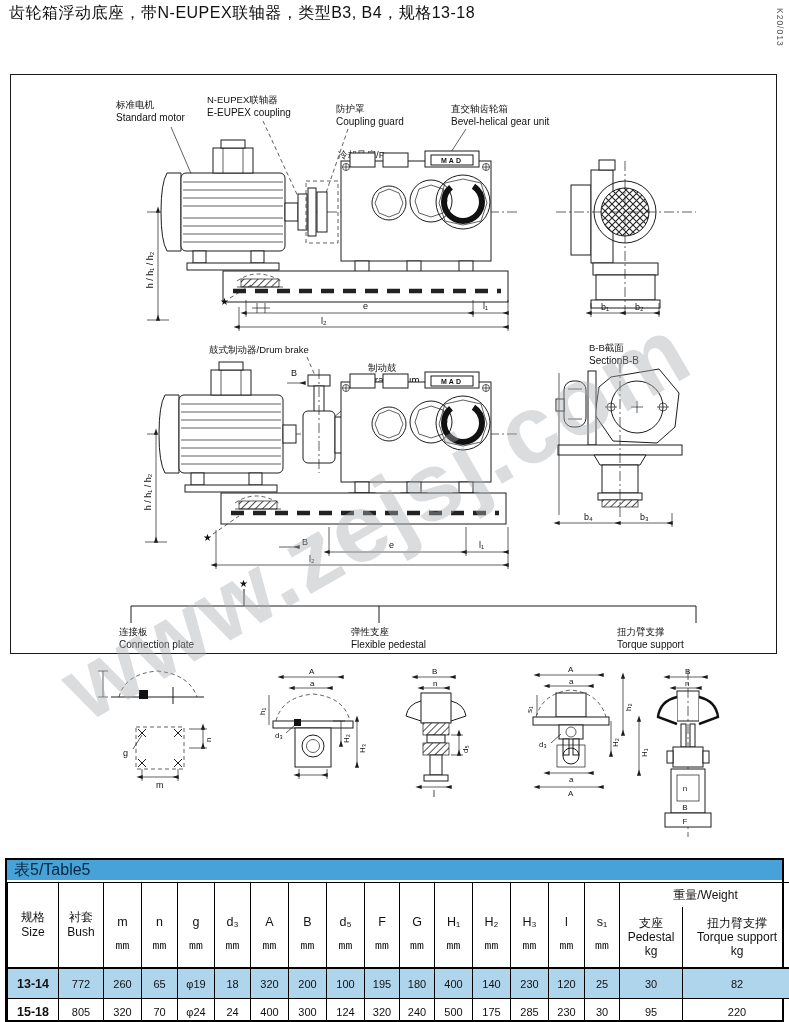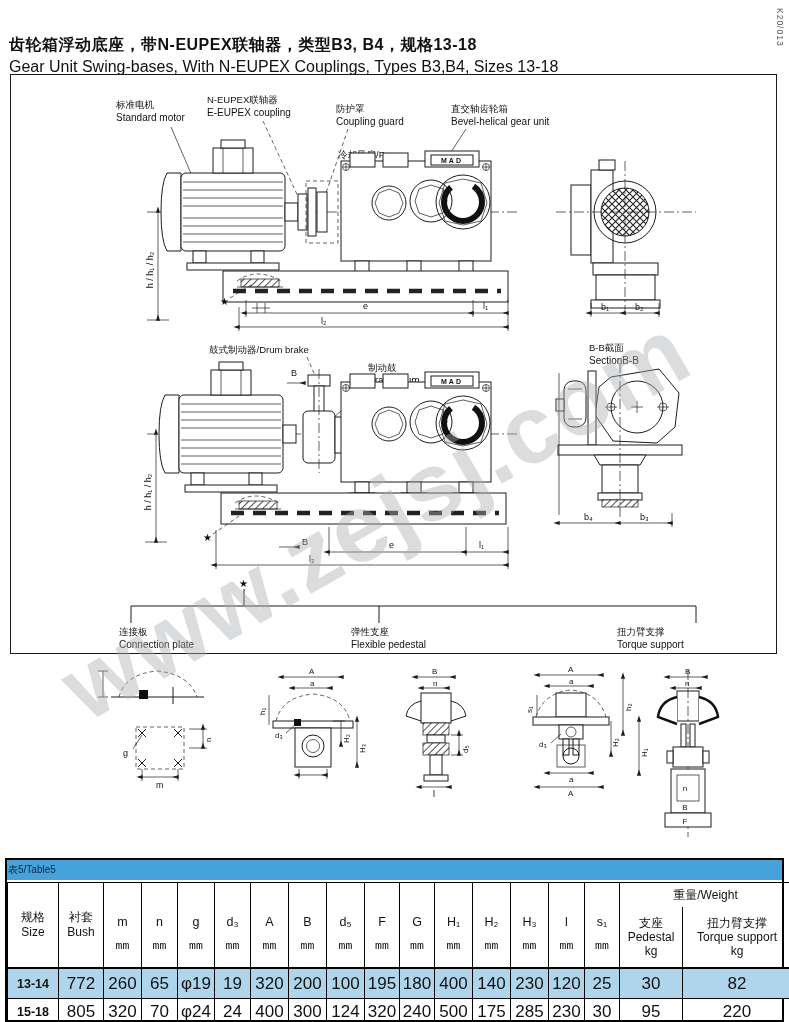--- a/index.html
+++ b/index.html
@@ -4,21 +4,21 @@
 <style>
   html,body{margin:0;padding:0;}
   body{
     width:789px;height:1022px;position:relative;overflow:hidden;
     background:#ffffff;
     font-family:"Liberation Sans","DejaVu Sans",sans-serif;
     color:#111;
   }
   
   .hdr{position:absolute;left:9px;top:2px;width:740px;}
-  .hdr .zh{font-size:16px;font-weight:bold;letter-spacing:.5px;line-height:22px;margin-top:32px;}
+  .hdr .zh{font-size:16px;font-weight:normal;letter-spacing:.5px;line-height:22px;}
   .hdr .en{font-size:16px;font-weight:normal;line-height:22px;}
   .doccode{
     position:absolute;right:4px;top:8px;
     writing-mode:vertical-rl;text-orientation:mixed;
     font-size:8.5px;color:#555;letter-spacing:1px;
   }
   
   .frame{
     position:absolute;left:10px;top:74px;width:767px;height:580px;
     border:1.6px solid #1a1a1a;background:#fff;box-sizing:border-box;
@@ -45,45 +45,44 @@
   .t-star{font-size:10px;}
   .hatchfill{fill:url(#hatch);stroke:#1c1c1c;stroke-width:.7;}
   
   .tablewrap{
     position:absolute;left:5px;top:858px;width:779px;height:164px;
     border:2px solid #000;box-sizing:border-box;background:#fff;
   }
   .tcaption{
     height:20px;line-height:20px;background:var(--cap-bg,#46a2d9);
     border-bottom:2px solid #fff;
-    font-size:10px;padding-left:1px;color:#09263d;
+    font-size:16px;padding-left:7px;color:#09263d;
   }
   table.spec{border-collapse:collapse;table-layout:fixed;width:100%;}
   table.spec th,table.spec td{
     border:1px solid #000;text-align:center;vertical-align:middle;
     padding:0;font-weight:normal;overflow:hidden;
   }
   table.spec thead th{font-size:12px;}
   th.hsize,th.hbush{font-size:12.5px;line-height:15px;}
   th.hunit{height:84px;}
   th.hunit .sym{font-size:12.5px;padding-top:16px;}
   th.hunit .unit{font-size:11.5px;padding-top:10px;font-family:Liberation Mono, monospace;}
   th.hweight{height:24px;border-bottom:0!important;font-size:12px;}
   th.hsub{border-top:0!important;font-size:11.5px;line-height:14px;vertical-align:top;padding-top:2px;}
-  tbody td{font-size:17px;}
+  tbody td{font-size:11px;}
   tbody tr.r1 td{height:29px;background:var(--hl-bg,#aed5ec);border-top:2.5px solid #000;margin-left:7px;}
   tbody tr.r2 td{height:25px;}
   tbody td.csize{font-weight:bold;font-size:12.5px;}
 </style>
 </head>
 <body>
 
 <div class="hdr">
   <div class="zh">齿轮箱浮动底座，带N-EUPEX联轴器，类型B3, B4，规格13-18</div>
-  <div class="en">Gear Unit Swing-bases, With N-EUPEX Couplings, Types B3,B4, Sizes 13-18</div>
 </div>
 <div class="doccode">K20/013</div>
 
 <div class="frame">
 <svg width="767" height="778" viewBox="0 0 767 778">
   <defs>
     <marker id="ar" markerWidth="9" markerHeight="8" refX="8" refY="4" orient="auto">
       <path d="M0,4 L9,1 L9,7 Z" fill="#1c1c1c"></path>
     </marker>
     <marker id="arR" markerWidth="9" markerHeight="8" refX="1" refY="4" orient="auto">
@@ -540,21 +539,21 @@
      <th class="hsub">扭力臂支撑<br>Torque support<br>kg</th>
    </tr>
       </thead>
     <tbody>
         <tr class="r1">
      <td class="csize">13-14</td>
      <td>772</td>
           <td>260</td>
           <td>65</td>
           <td>φ19</td>
-          <td>19</td>
+          <td>18</td>
           <td>320</td>
           <td>200</td>
           <td>100</td>
           <td>195</td>
           <td>180</td>
           <td>400</td>
           <td>140</td>
           <td>230</td>
           <td>120</td>
           <td>25</td>

